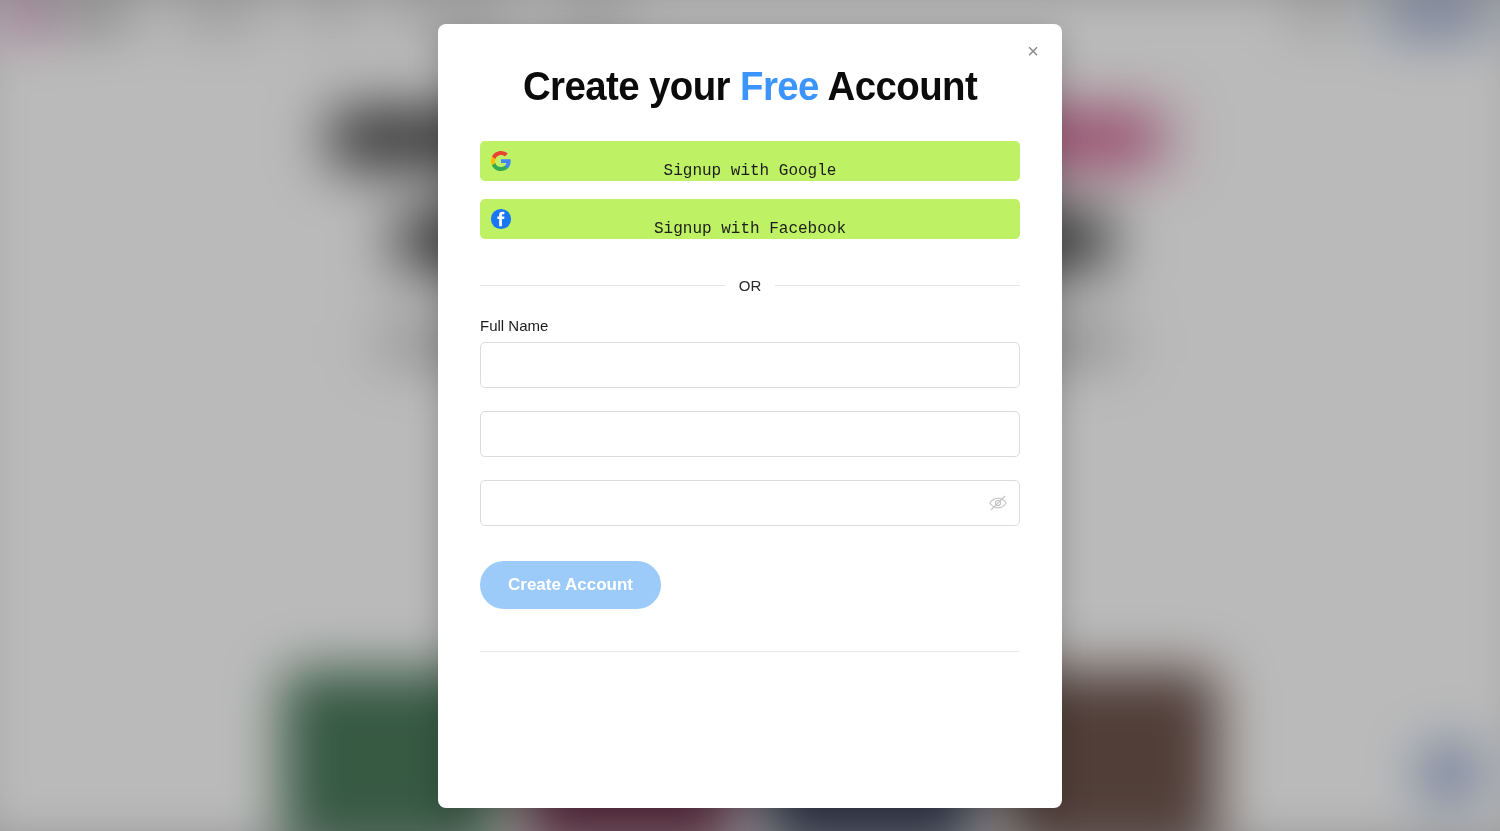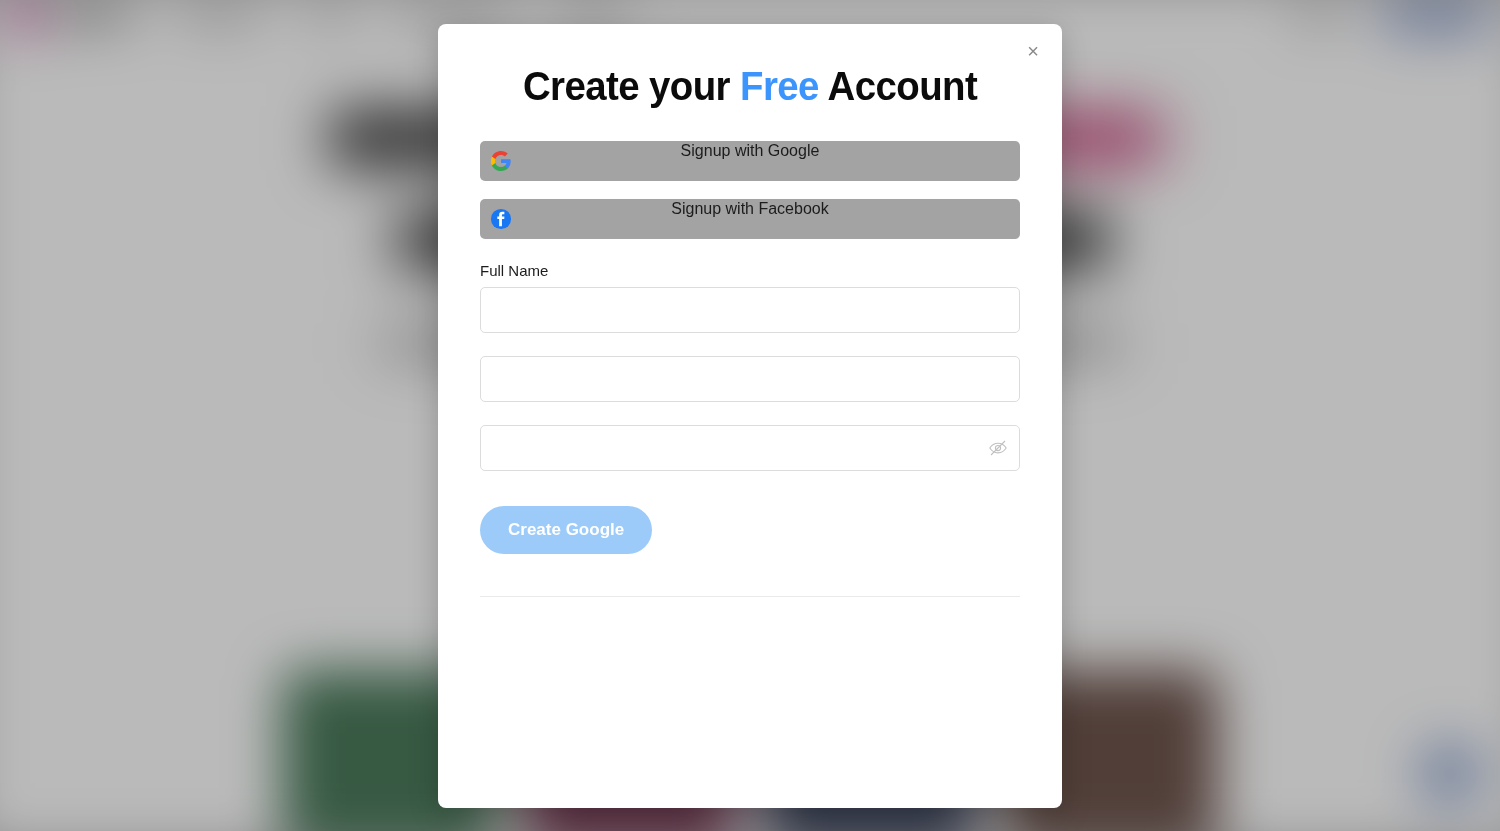--- a/index.html
+++ b/index.html
@@ -173,30 +173,30 @@
     letter-spacing: -0.6px;
     color: #0b0b0b;
     font-family: "Liberation Sans", sans-serif;
     transform: scaleX(0.96);
   }
   #modal-title .accent { color: #3b95fc; }
 
   .social-button {
     position: relative;
     display: flex;
-    align-items: flex-start;
+    align-items: flex-end;
     justify-content: center;
     height: 40px;
     margin-top: 18px;
-    background: #a3a3a3;
+    background: #bef264;
     border: none;
     border-radius: 5px;
     width: 100%;
     cursor: pointer;
-    font-family: Liberation Sans, sans-serif;
+    font-family: Liberation Mono, monospace;
     font-size: 16px;
     color: #1c1c1c;
   }
   #google-button { margin-top: 32px; }
   .social-icon {
     position: absolute;
     left: 10px;
     top: 50%;
     transform: translateY(-50%);
     width: 22px;
@@ -333,20 +333,25 @@
   </button>
 
   <button class="social-button" id="facebook-button">
     <svg class="social-icon" viewBox="0 0 48 48">
       <circle cx="24" cy="24" r="22" fill="#1877F2"></circle>
       <path fill="#ffffff" d="M31 24h-5v16h-6V24h-4v-5.4h4v-3.9c0-4 2-6.7 6.9-6.7h4.4v5.4h-2.9c-1.6 0-2.4.6-2.4 2.1v3.1h5.4L31 24z"></path>
     </svg>
     <span>Signup with Facebook</span>
   </button>
 
+  <div id="or-divider">
+    <span class="rule"></span>
+    <span class="or-label">OR</span>
+    <span class="rule"></span>
+  </div>
 
   <div class="field">
     <label class="field-label">Full Name</label>
     <div class="field-input-wrap">
       <input class="field-input" type="text" value="" style="">
     </div>
   </div>
 
   <div class="field">
     <div class="field-input-wrap">
@@ -360,18 +365,18 @@
       <button id="toggle-password">
         <svg viewBox="0 0 24 24" width="20" height="20" fill="none" stroke="currentColor" stroke-width="1.3">
           <path d="M2.2 12S5.8 6.2 12 6.2 21.8 12 21.8 12 18.2 17.8 12 17.8 2.2 12 2.2 12z"></path>
           <circle cx="12" cy="12" r="3.1"></circle>
           <line x1="3.6" y1="20.4" x2="20.4" y2="3.6"></line>
         </svg>
       </button>
     </div>
   </div>
 
-  <button id="create-account-button">Create Google</button>
+  <button id="create-account-button">Create Account</button>
 
   <div id="modal-footer-rule"></div>
 
 
 </div>
 
 </body></html>

